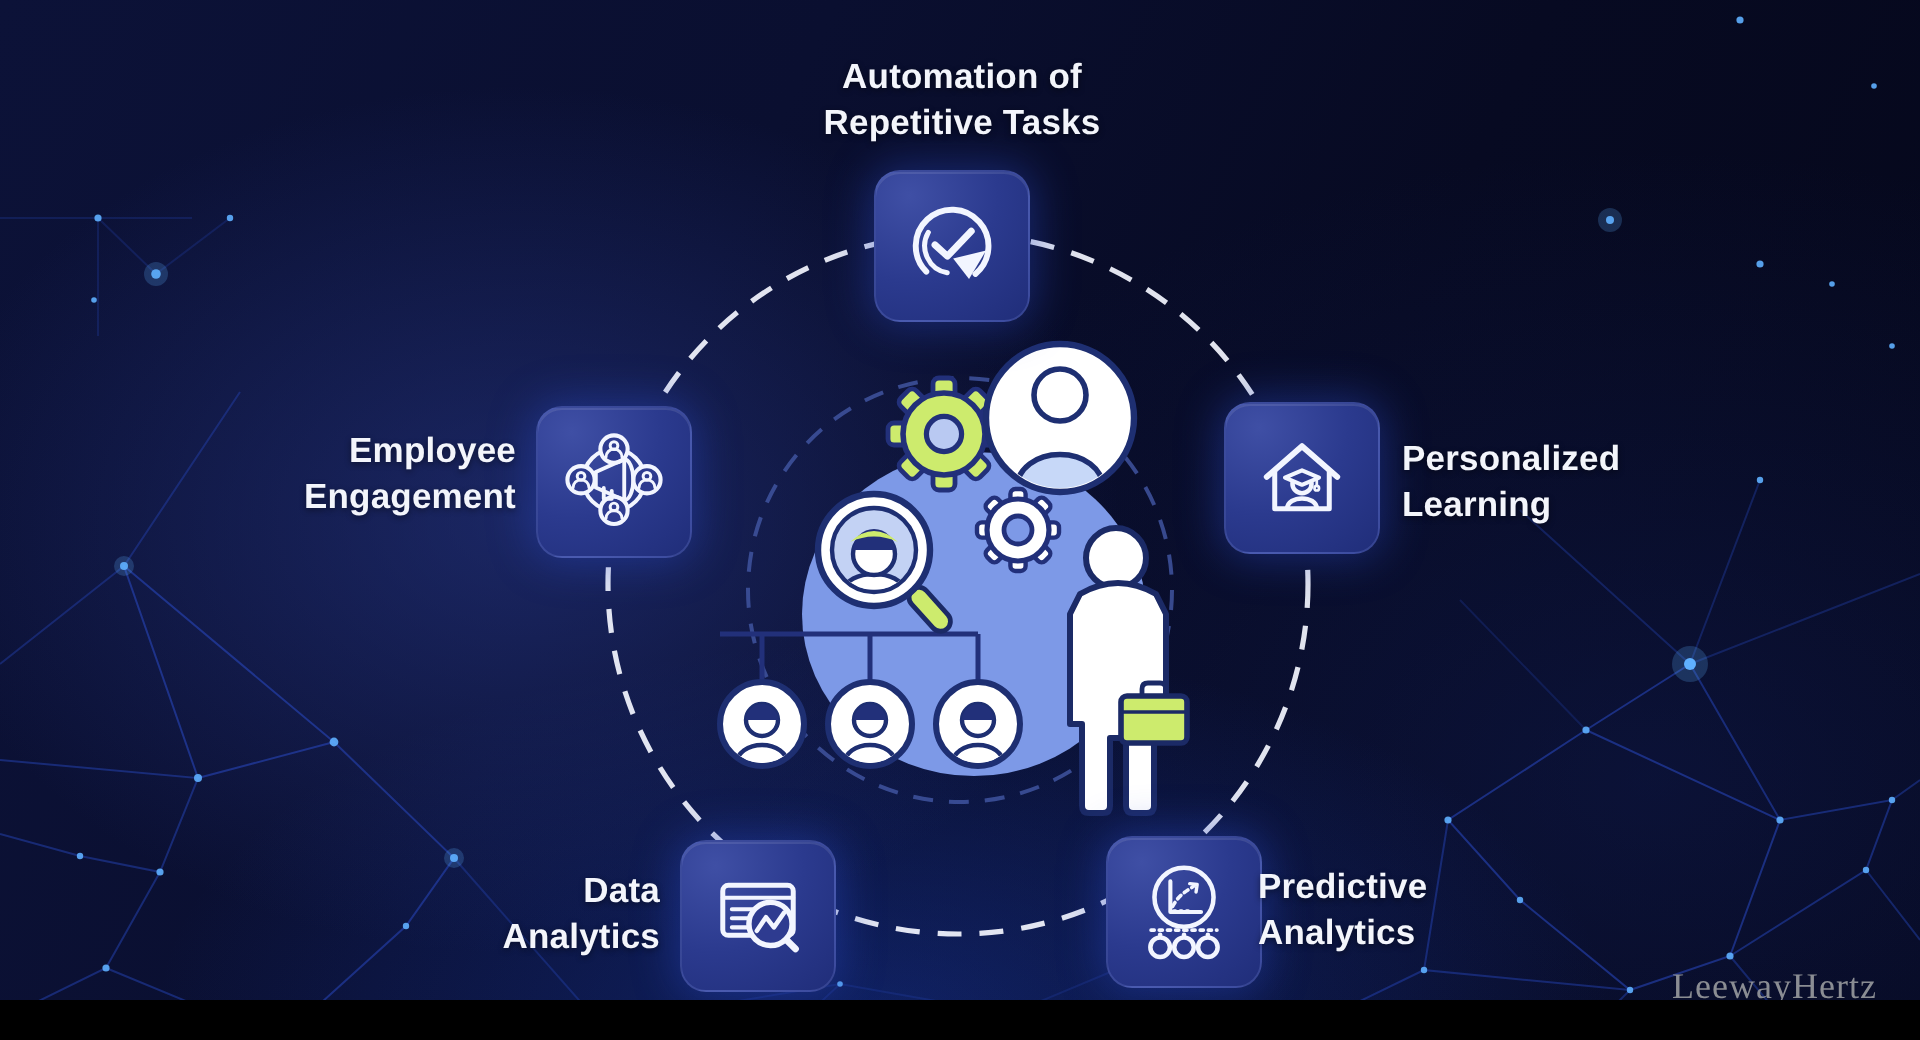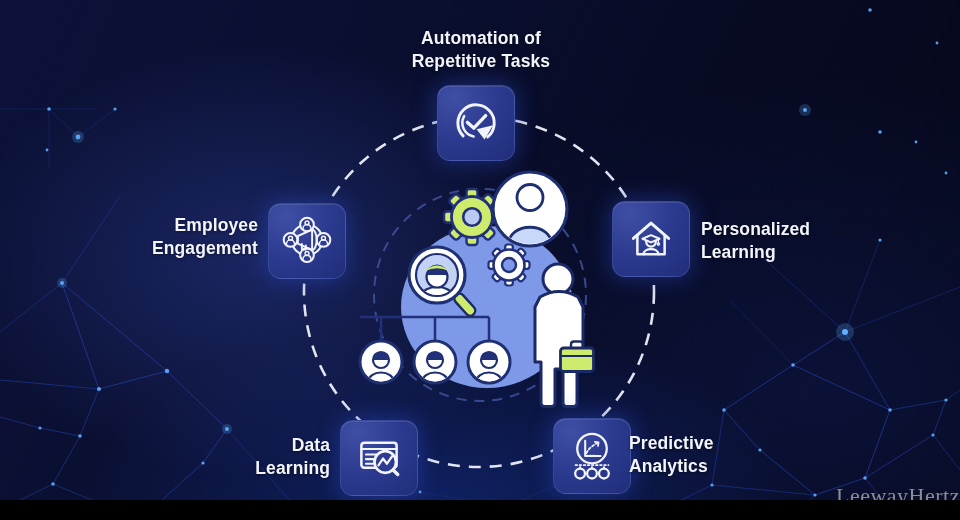--- a/index.html
+++ b/index.html
@@ -24,21 +24,21 @@
     display:flex;align-items:center;justify-content:center;
   }
   .tile svg{width:50px;height:50px;}
   .label{
     position:absolute;color:#f3f5fb;font-weight:700;font-size:17.5px;
     line-height:23px;letter-spacing:.1px;white-space:pre-line;
     text-shadow:0 1px 3px rgba(0,0,0,.45);
   }
   .watermark{
     position:absolute;left:836px;top:483px;width:120px;
-    font-family:"Liberation Serif",serif;font-size:22px;color:#96989c;
+    font-family:"Liberation Serif",serif;font-size:18px;color:#96989c;
     letter-spacing:.5px;opacity:.92;
   }
 </style>
 </head>
 <body>
 
 <div class="stage">
 
   <svg class="bg" width="960" height="520" viewBox="0 0 960 520">
     <g stroke="#2b4ecf" stroke-width="1" fill="none">
@@ -269,18 +269,18 @@
     </svg>
   </div>
 
   <div class="label" style="left:361px;top:27px;width:240px;text-align:center;">Automation of
 Repetitive Tasks</div>
   <div class="label" style="left:701px;top:218px;width:210px;text-align:left;">Personalized
 Learning</div>
   <div class="label" style="left:58px;top:214px;width:200px;text-align:right;">Employee
 Engagement</div>
   <div class="label" style="left:138px;top:434px;width:192px;text-align:right;">Data
-Learning</div>
+Analytics</div>
   <div class="label" style="left:629px;top:432px;width:200px;text-align:left;">Predictive
 Analytics</div>
 
   <div class="watermark">LeewayHertz</div>
 </div>
 
 </body></html>

